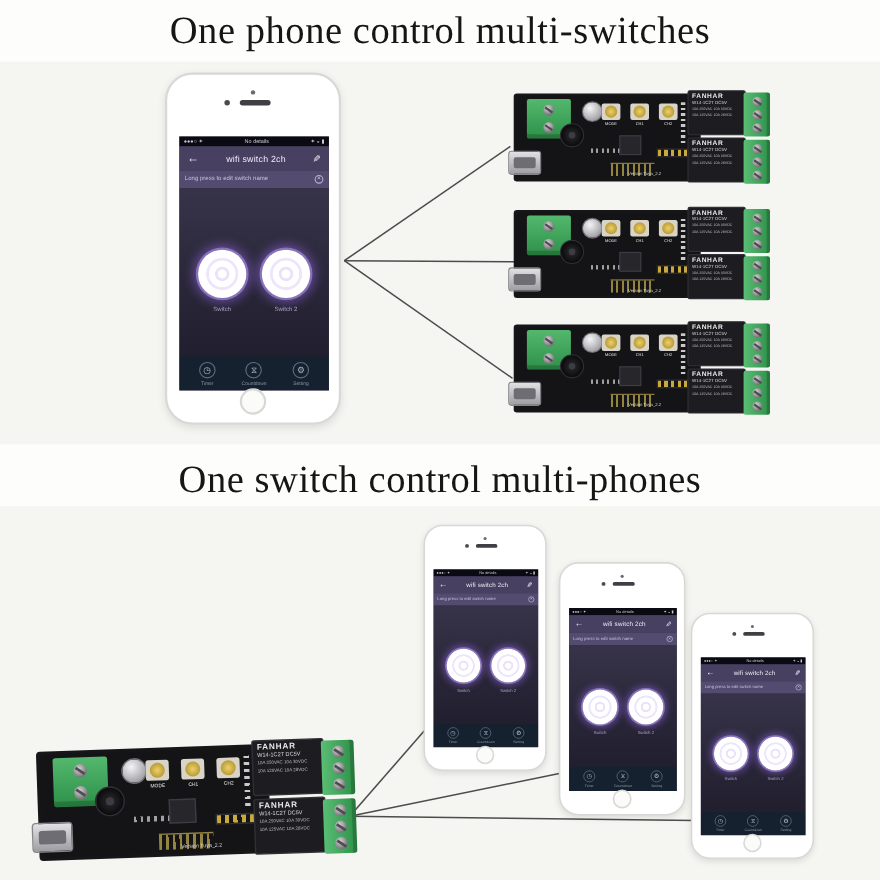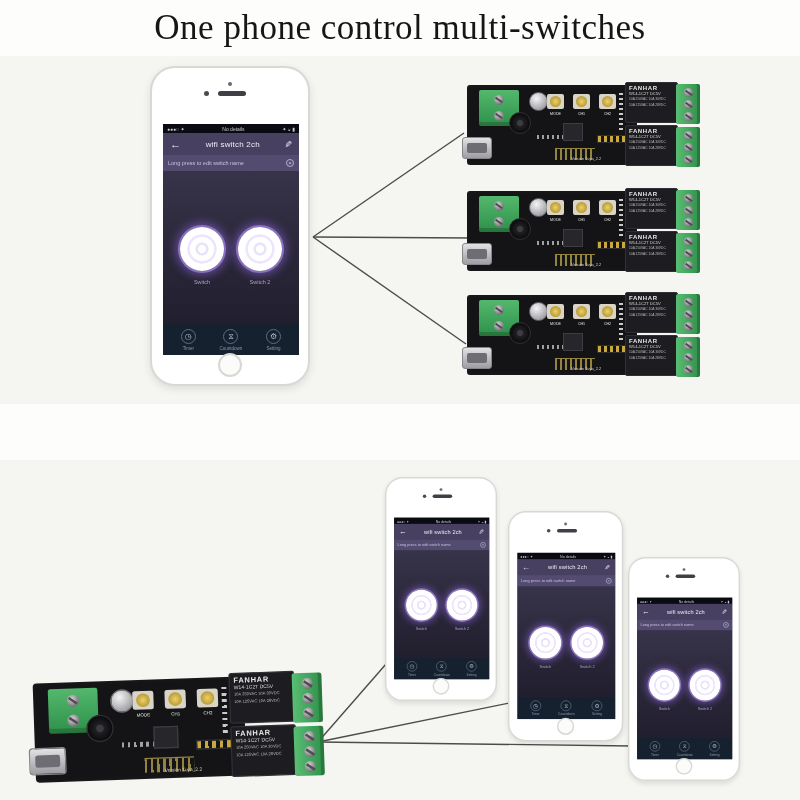--- a/index.html
+++ b/index.html
@@ -110,20 +110,21 @@
 </style>
 </head>
 <body>
 
 <div id="stage">
 
   <div class="band band1"></div>
   <div class="band band2"></div>
 
   <div class="title title1">One phone control multi-switches</div>
+  <div class="title title2">One switch control multi-phones</div>
 
   <svg id="lines" width="800" height="800">
     <line x1="313" y1="237" x2="464" y2="133"></line>
     <line x1="313" y1="237" x2="472" y2="238"></line>
     <line x1="313" y1="237" x2="466" y2="344"></line>
     <line x1="318" y1="742" x2="400" y2="648"></line>
     <line x1="318" y1="742" x2="524" y2="700"></line>
     <line x1="318" y1="742" x2="632" y2="746"></line>
   </svg>
 

